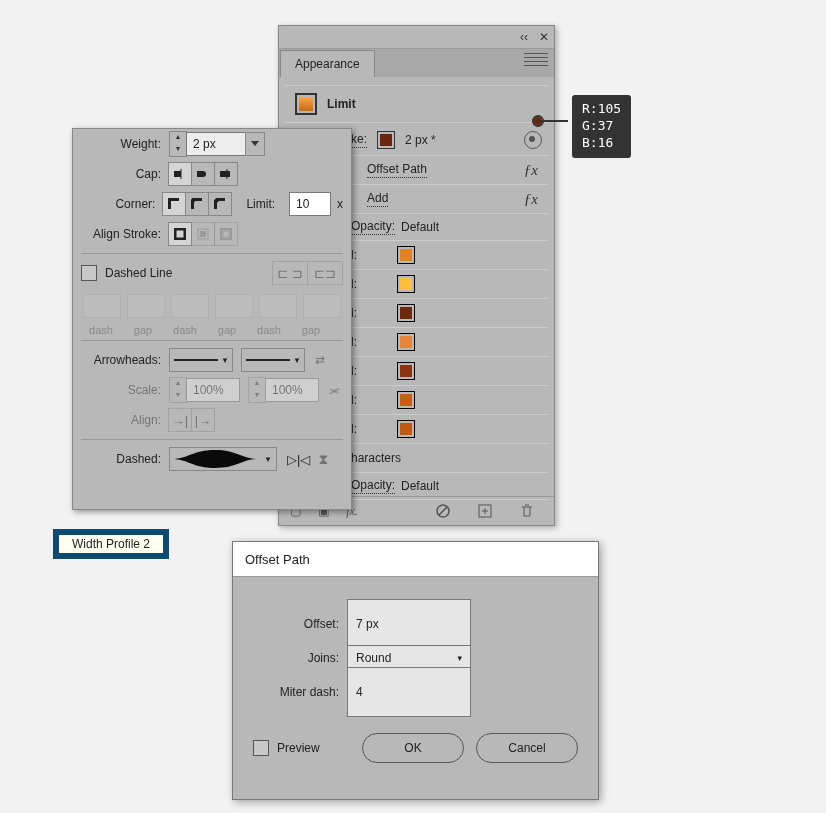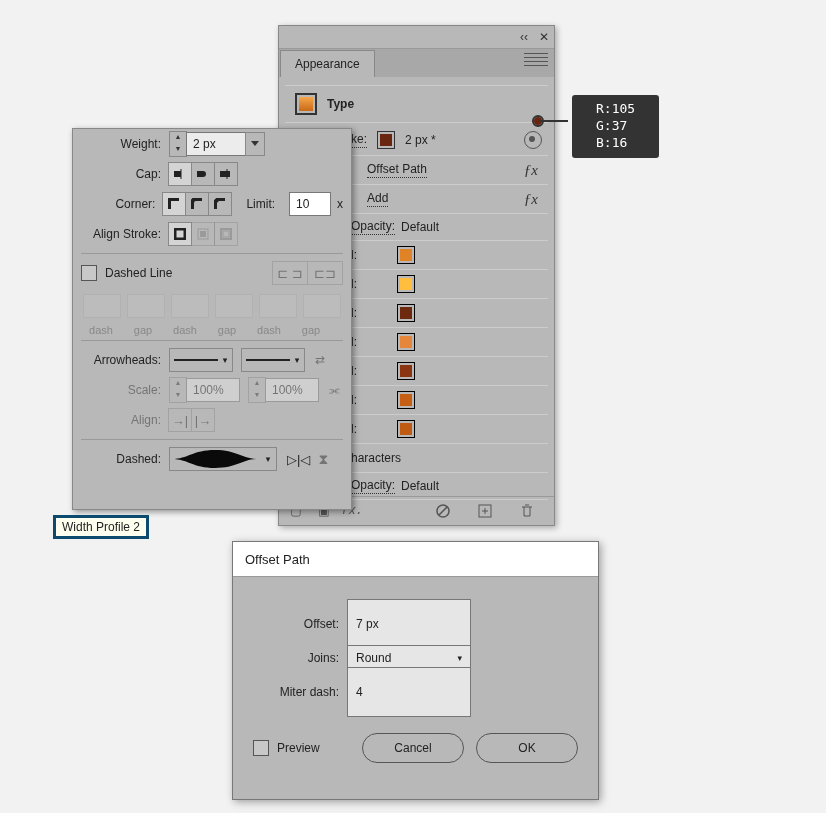--- a/index.html
+++ b/index.html
@@ -30,21 +30,21 @@
 .small-sw{width:18px;height:18px;border:1px solid #000;padding:2px;box-sizing:border-box;margin-left:40px}
 .small-sw-inner{width:100%;height:100%}
 .op-row{display:flex;align-items:center;height:26px;padding-left:66px;border-bottom:1px solid #ccc}
 .app-foot{position:absolute;bottom:0;left:0;right:0;height:28px;border-top:1px solid #999;display:flex;align-items:center;padding:0 8px}
 .app-foot .ic{width:18px;height:18px;margin-right:10px;display:inline-flex;align-items:center;justify-content:center;color:#555}
 .app-foot .right{margin-left:auto;display:flex;gap:14px}
 
 .rgb-call{position:absolute;left:572px;top:95px;display:flex;align-items:center}
 .rgb-dot{width:8px;height:8px;background:#692510;border-radius:50%;outline:2px solid #333}
 .rgb-line{width:28px;height:2px;background:#333;margin-left:-2px}
-.rgb-box{background:#333;color:#fff;font-family:Menlo,Consolas,monospace;font-size:13px;padding:6px 24px;border-radius:3px;white-space:pre;line-height:1.3}
+.rgb-box{background:#333;color:#fff;font-family:Menlo,Consolas,monospace;font-size:13px;padding:6px 10px;border-radius:3px;white-space:pre;line-height:1.3}
 
 .stroke-pnl{left:72px;top:128px;width:278px;height:380px;position:absolute;background:#b8b8b8;border:1px solid #888;box-shadow:2px 2px 6px rgba(0,0,0,.4)}
 .sp-row{display:flex;align-items:center;height:30px;padding:0 8px}
 .sp-lbl{width:80px;text-align:right;margin-right:8px}
 .stepper{width:16px;height:24px;border:1px solid #888;display:flex;flex-direction:column;background:#b8b8b8}
 .stepper span{flex:1;text-align:center;font-size:7px;line-height:10px;color:#333}
 .txt-in{height:22px;border:1px solid #777;background:#ececec;padding:0 6px;display:inline-flex;align-items:center;margin-left:-1px}
 .dd-arrow{width:18px;height:22px;border:1px solid #888;display:inline-flex;align-items:center;justify-content:center;margin-left:-1px;background:#b8b8b8}
 .btn-grp{display:flex}
 .btn-grp .b{width:22px;height:22px;border:1px solid #888;margin-left:-1px;display:inline-flex;align-items:center;justify-content:center;background:#b8b8b8;font-size:13px;color:#222}
@@ -54,21 +54,21 @@
 .dash-inputs{display:flex;gap:6px;margin:6px 10px}
 .dash-inputs .dbox{width:36px;height:22px;background:#c2c2c2;border:1px solid #aaa}
 .dash-labels{display:flex;gap:6px;margin:0 10px;color:#888;font-size:11px}
 .dash-labels span{width:36px;text-align:center}
 .arrow-dd{width:58px;height:22px;border:1px solid #888;display:inline-flex;align-items:center;background:#b8b8b8;padding-left:4px}
 .arrow-dd .line{flex:1;height:2px;background:#222}
 .arrow-dd .ar{width:14px;text-align:center;font-size:9px}
 .disabled{opacity:.45}
 .profile-shape{width:90px;height:22px}
 
-.tooltip{position:absolute;left:53px;top:515px;background:#fffff0;border:3px solid #0c4a6e;padding:2px 6px;font-size:12px}
+.tooltip{position:absolute;left:53px;top:529px;background:#fffff0;border:6px solid #0c4a6e;padding:2px 13px;font-size:12px}
 
 .dialog{position:absolute;left:232px;top:541px;width:365px;height:257px;background:#b8b8b8;border:1px solid #777;box-shadow:2px 2px 8px rgba(0,0,0,.35)}
 .dlg-title{height:34px;background:#fff;display:flex;align-items:center;padding-left:12px;border-bottom:1px solid #999;font-size:13px}
 .dlg-body{padding:30px 20px 10px}
 .dlg-row{display:flex;align-items:center;height:34px}
 .dlg-lbl{width:86px;text-align:right;margin-right:8px}
 .dlg-in{width:106px;height:24px;border:1px solid #777;background:#e6e6e6;padding:12px 8px;display:flex;align-items:center}
 .dlg-sel{display:flex;align-items:center;width:106px;height:24px;border:1px solid #777;background:#e6e6e6;padding:0 8px}
 .dlg-foot{display:flex;align-items:center;padding:14px 20px}
 .btn{width:100px;height:28px;border:1px solid #555;border-radius:16px;display:inline-flex;align-items:center;justify-content:center;margin-left:12px;background:#b8b8b8;cursor:pointer}
@@ -89,21 +89,21 @@
         <span></span>
         <span></span>
         <span></span>
       </div>
   </div>
   <div class="app-body">
     <div class="type-row">
       <div class="swatch">
           <div class="swatch-inner" style="background:linear-gradient(#f5a64a,#c96a17)"></div>
         </div>
-      <span class="bold">Type</span>
+      <span class="bold">Limit</span>
     </div>
     <div class="stroke-row">
       <span class="eye">
           <svg width="16" height="12" viewBox="0 0 16 12">
             <ellipse cx="8" cy="6" rx="7" ry="5" fill="none" stroke="#333" stroke-width="1.2"></ellipse>
             <circle cx="8" cy="6" r="2.5" fill="#333"></circle>
           </svg>
         </span>
       <span class="disclose">
           <svg width="10" height="10" viewBox="0 0 10 10">
@@ -175,21 +175,21 @@
         <span>haracters</span>
       </div>
     <div class="op-row">
       <span class="ul">Opacity:</span>
       <span style="margin-left:6px">Default</span>
     </div>
   </div>
   <div class="app-foot">
     <span class="ic">▢</span>
     <span class="ic">▣</span>
-    <span class="ic" style="font-style:italic;font-family:Liberation Mono, monospace">fx.</span>
+    <span class="ic" style="font-style:italic;font-family:Liberation Serif, serif">fx.</span>
     <div class="right">
       <span class="ic">
           <svg width="16" height="16">
             <circle cx="8" cy="8" r="6" fill="none" stroke="#555" stroke-width="1.5"></circle>
             <line x1="4" y1="12" x2="12" y2="4" stroke="#555" stroke-width="1.5"></line>
           </svg>
         </span>
       <span class="ic">
           <svg width="16" height="16">
             <rect x="2" y="2" width="12" height="12" fill="none" stroke="#555"></rect>
@@ -390,16 +390,16 @@
     </div>
     <div class="dlg-row">
       <span class="dlg-lbl">Miter dash:</span>
       <div class="dlg-in">4</div>
     </div>
   </div>
   <div class="dlg-foot">
     <div class="chk" style="background:#c8c8c8"></div>
     <span>Preview</span>
     <div style="flex:1"></div>
+    <div class="btn">OK</div>
     <div class="btn">Cancel</div>
-    <div class="btn">OK</div>
   </div>
 </div>
 
 </body></html>

